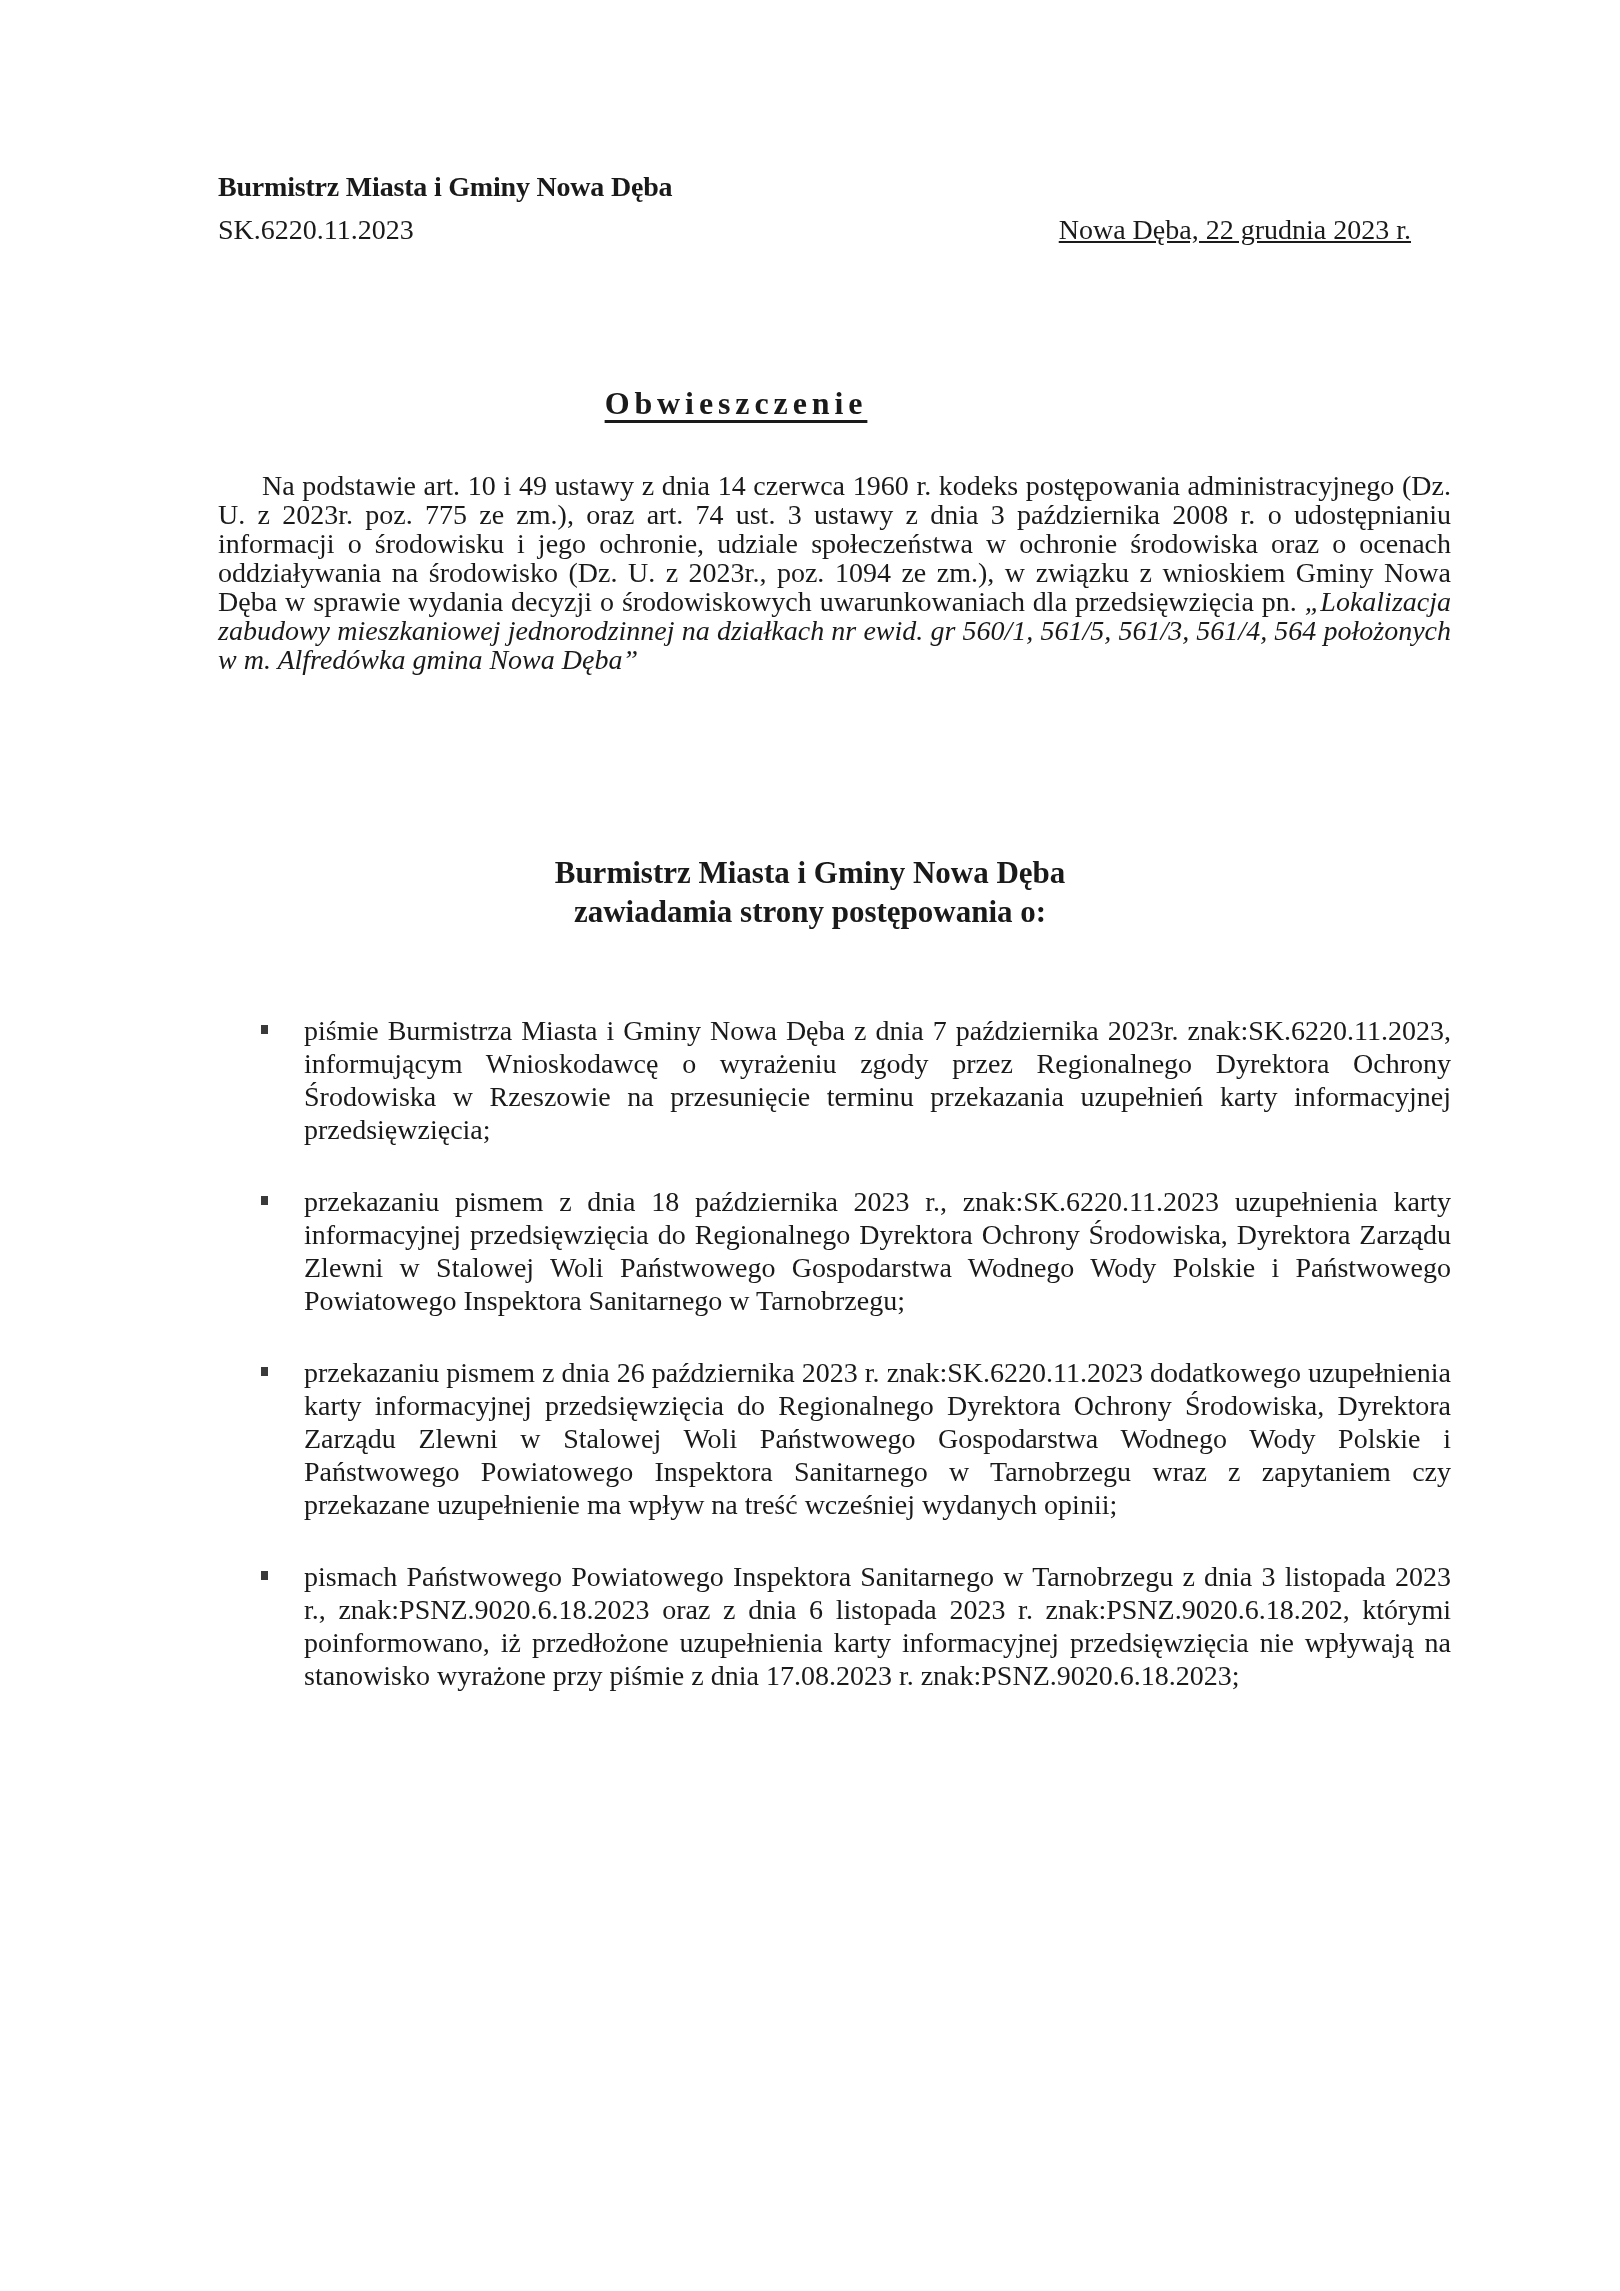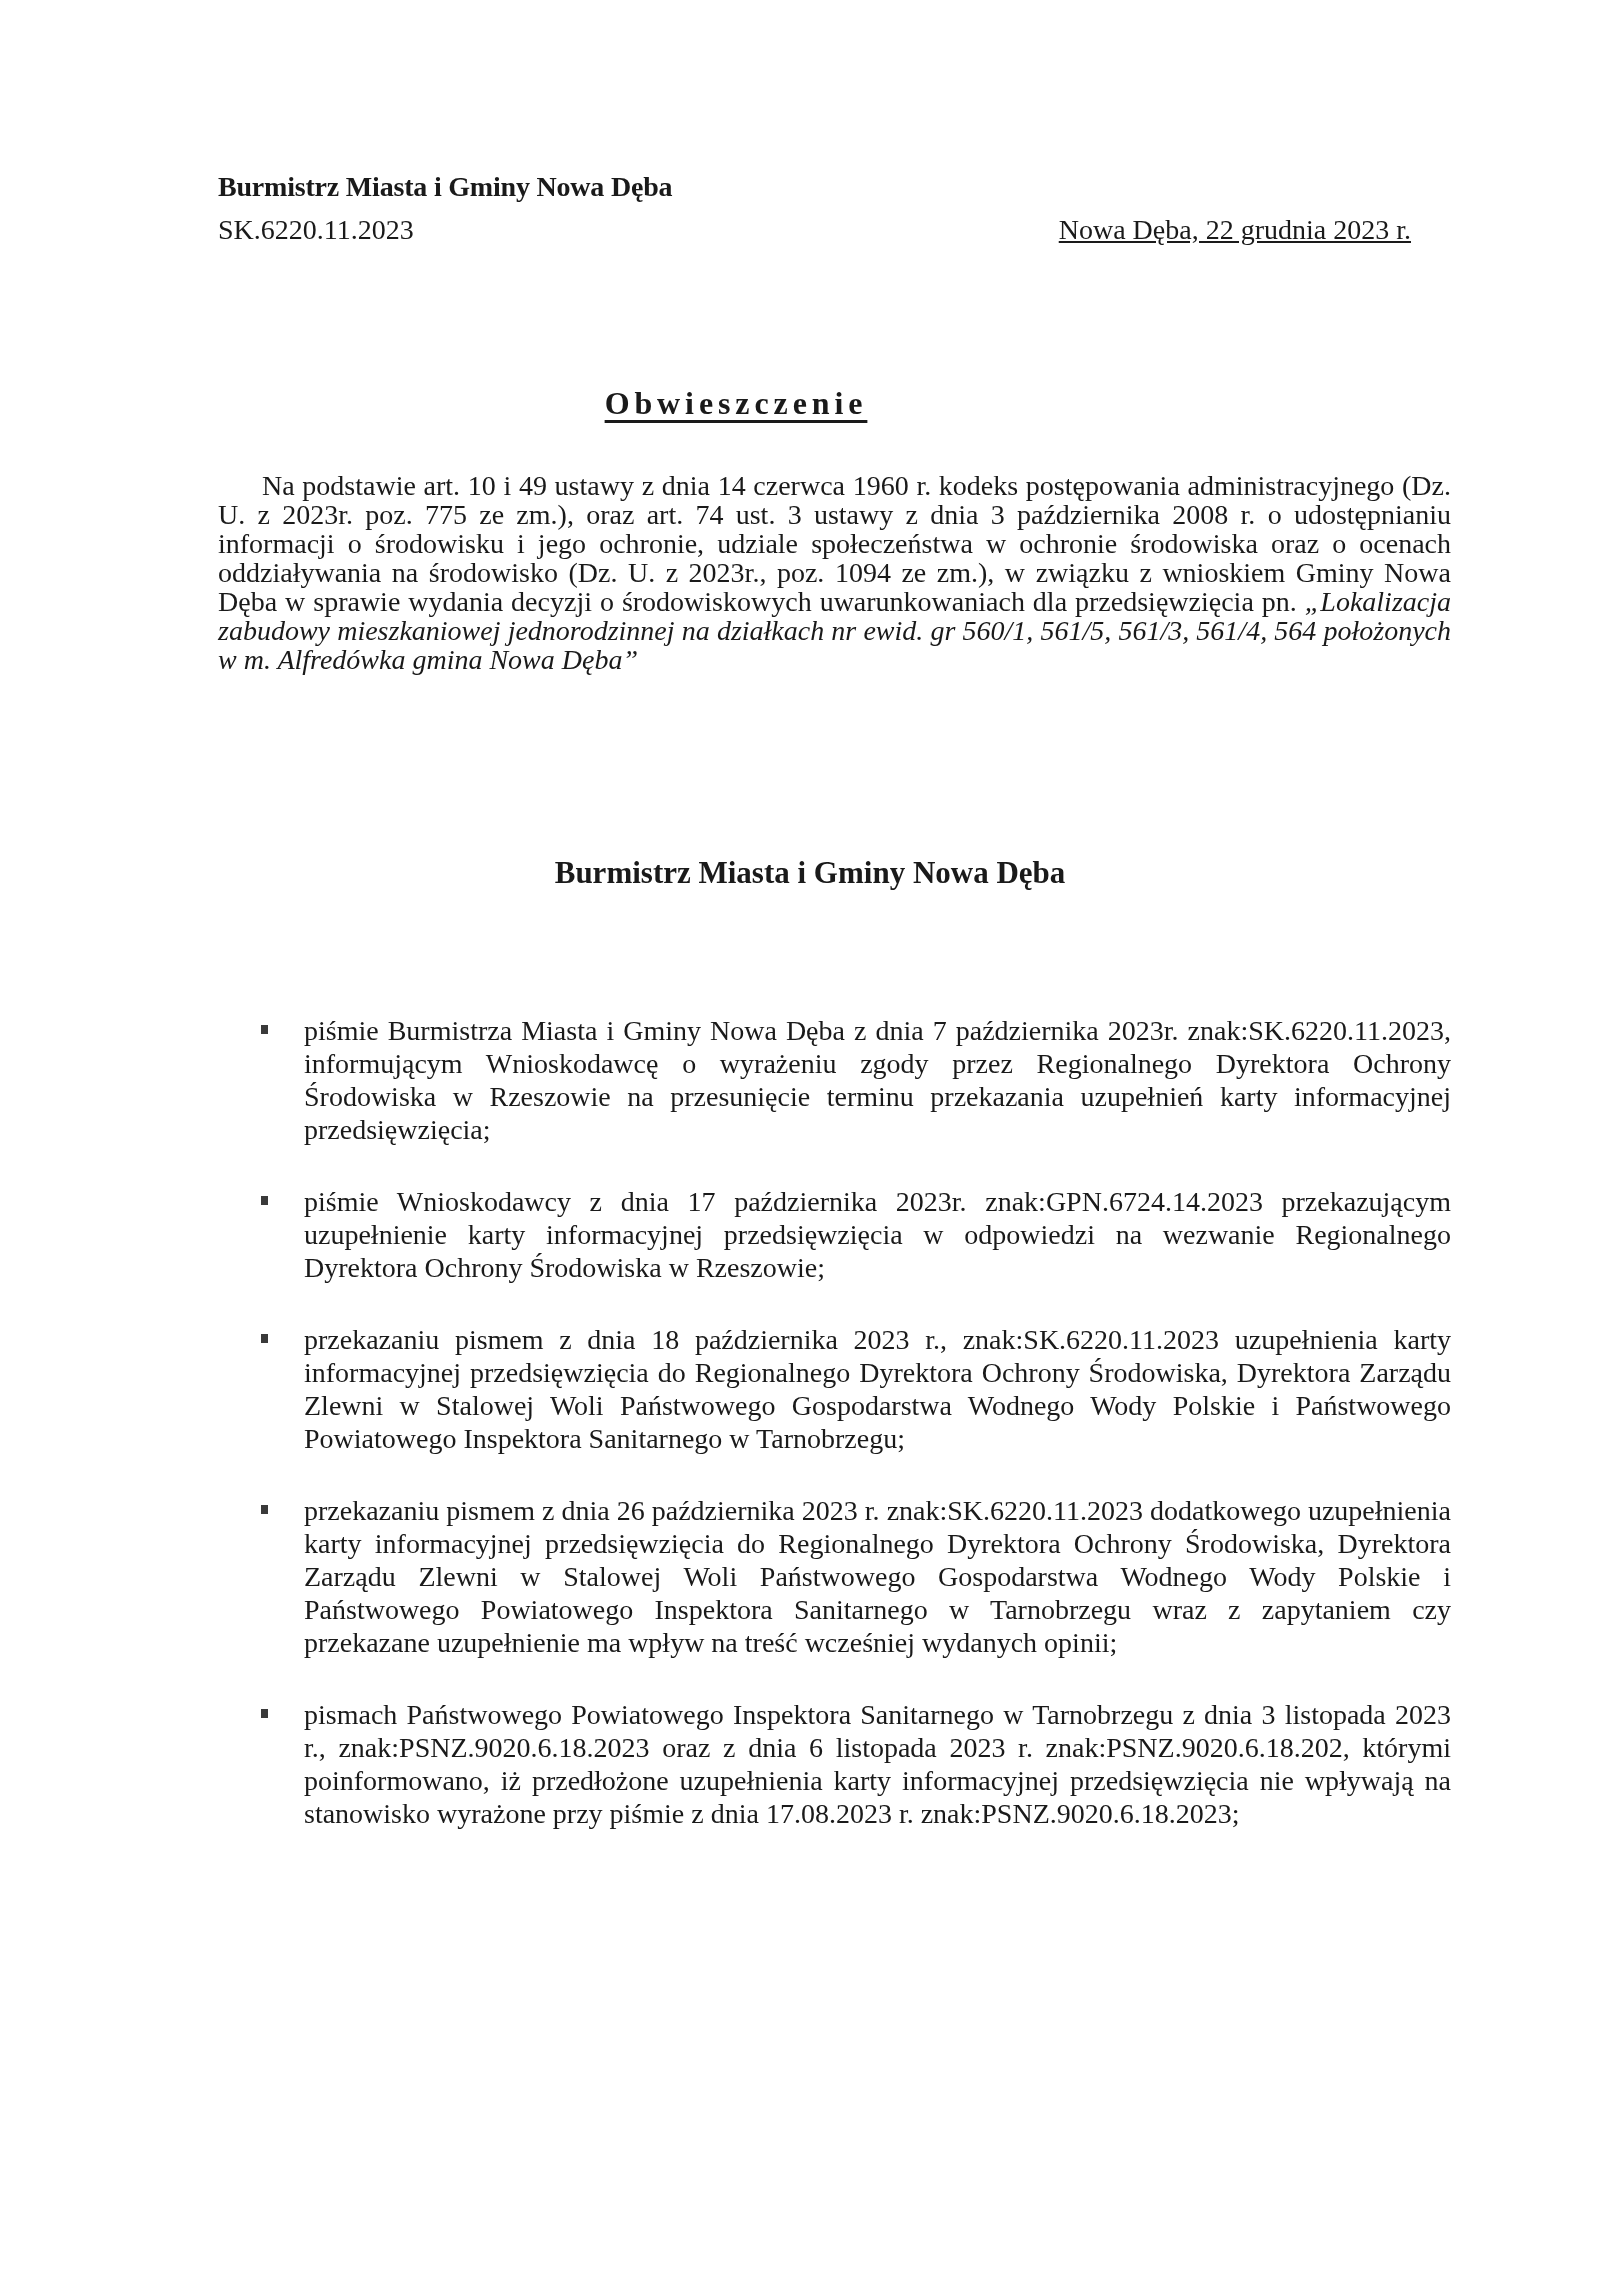--- a/index.html
+++ b/index.html
@@ -56,23 +56,23 @@
   <div class="date">Nowa Dęba, 22 grudnia 2023 r.</div>
 
   <div class="title">
     <span>Obwieszczenie</span>
   </div>
 
   <div class="intro"><span class="indent"></span><span>Na podstawie art. 10 i 49 ustawy z dnia 14 czerwca 1960 r. kodeks postępowania administracyjnego (Dz. U. z 2023r. poz. 775 ze zm.), oraz art. 74 ust. 3 ustawy z dnia 3 października 2008 r. o udostępnianiu informacji o środowisku i jego ochronie, udziale społeczeństwa w ochronie środowiska oraz o ocenach oddziaływania na środowisko (Dz. U. z 2023r., poz. 1094 ze zm.), w związku z wnioskiem Gminy Nowa Dęba w sprawie wydania decyzji o środowiskowych uwarunkowaniach dla przedsięwzięcia pn. </span><em>„Lokalizacja zabudowy mieszkaniowej jednorodzinnej na działkach nr ewid. gr 560/1, 561/5, 561/3, 561/4, 564 położonych w m. Alfredówka gmina Nowa Dęba”</em></div>
 
   <div class="heading">
     <div>Burmistrz Miasta i Gminy Nowa Dęba</div>
+    <div>zawiadamia strony postępowania o:</div>
   </div>
 
   <ul class="list">
     <li><span class="bullet"></span><span>piśmie Burmistrza Miasta i Gminy Nowa Dęba z dnia 7 października 2023r. znak:SK.6220.11.2023, informującym Wnioskodawcę o wyrażeniu zgody przez Regionalnego Dyrektora Ochrony Środowiska w Rzeszowie na przesunięcie terminu przekazania uzupełnień karty informacyjnej przedsięwzięcia;</span></li>
-    <li><span class="bullet"></span><span>piśmie Wnioskodawcy z dnia 17 października 2023r. znak:GPN.6724.14.2023 przekazującym uzupełnienie karty informacyjnej przedsięwzięcia w odpowiedzi na wezwanie Regionalnego Dyrektora Ochrony Środowiska w Rzeszowie;</span></li>
     <li><span class="bullet"></span><span>przekazaniu pismem z dnia 18 października 2023 r., znak:SK.6220.11.2023 uzupełnienia karty informacyjnej przedsięwzięcia do Regionalnego Dyrektora Ochrony Środowiska, Dyrektora Zarządu Zlewni w Stalowej Woli Państwowego Gospodarstwa Wodnego Wody Polskie i Państwowego Powiatowego Inspektora Sanitarnego w Tarnobrzegu;</span></li>
     <li><span class="bullet"></span><span>przekazaniu pismem z dnia 26 października 2023 r. znak:SK.6220.11.2023 dodatkowego uzupełnienia karty informacyjnej przedsięwzięcia do Regionalnego Dyrektora Ochrony Środowiska, Dyrektora Zarządu Zlewni w Stalowej Woli Państwowego Gospodarstwa Wodnego Wody Polskie i Państwowego Powiatowego Inspektora Sanitarnego w Tarnobrzegu wraz z zapytaniem czy przekazane uzupełnienie ma wpływ na treść wcześniej wydanych opinii;</span></li>
     <li><span class="bullet"></span><span>pismach Państwowego Powiatowego Inspektora Sanitarnego w Tarnobrzegu z dnia 3 listopada 2023 r., znak:PSNZ.9020.6.18.2023 oraz z dnia 6 listopada 2023 r. znak:PSNZ.9020.6.18.202, którymi poinformowano, iż przedłożone uzupełnienia karty informacyjnej przedsięwzięcia nie wpływają na stanowisko wyrażone przy piśmie z dnia 17.08.2023 r. znak:PSNZ.9020.6.18.2023;</span></li>
   </ul>
 </div>
 
 
 </body></html>

